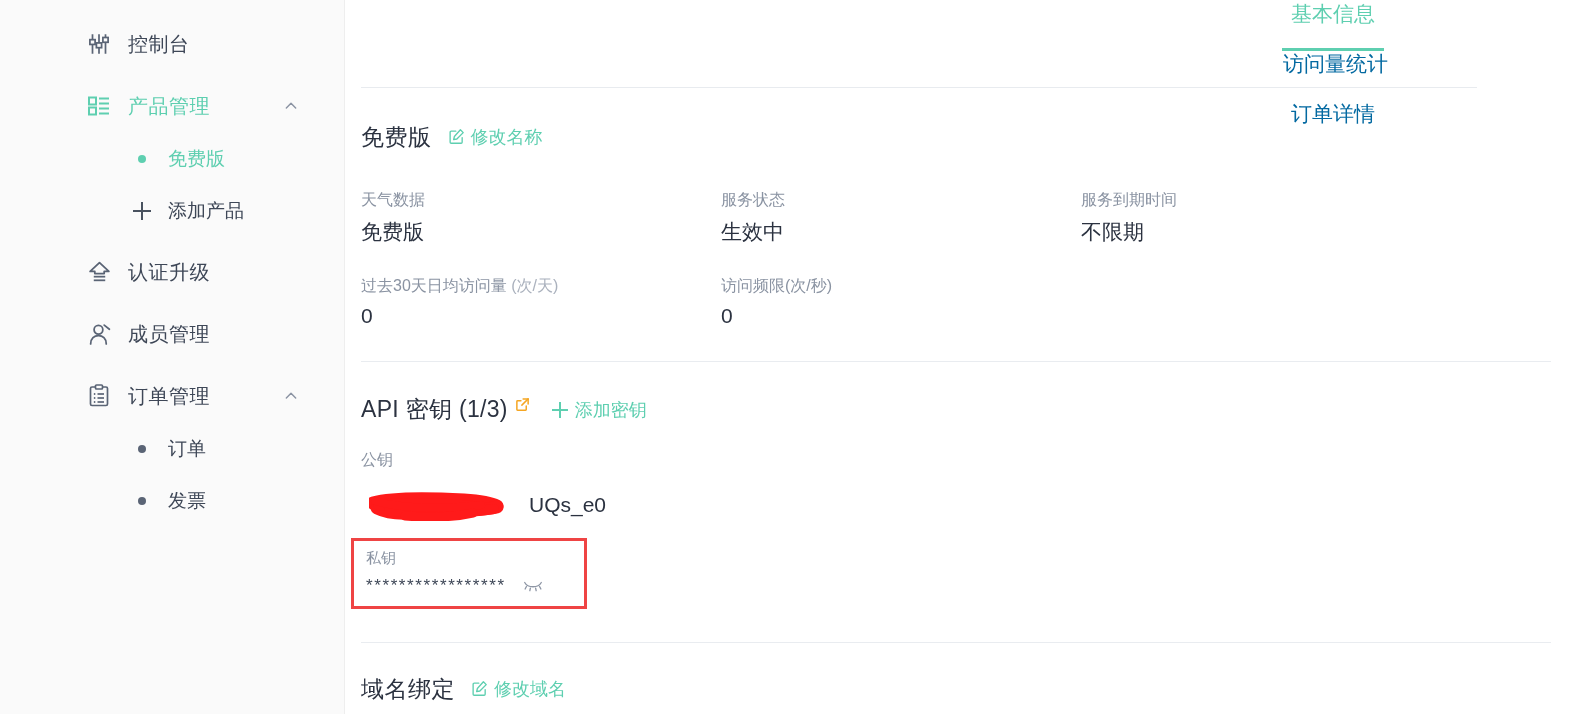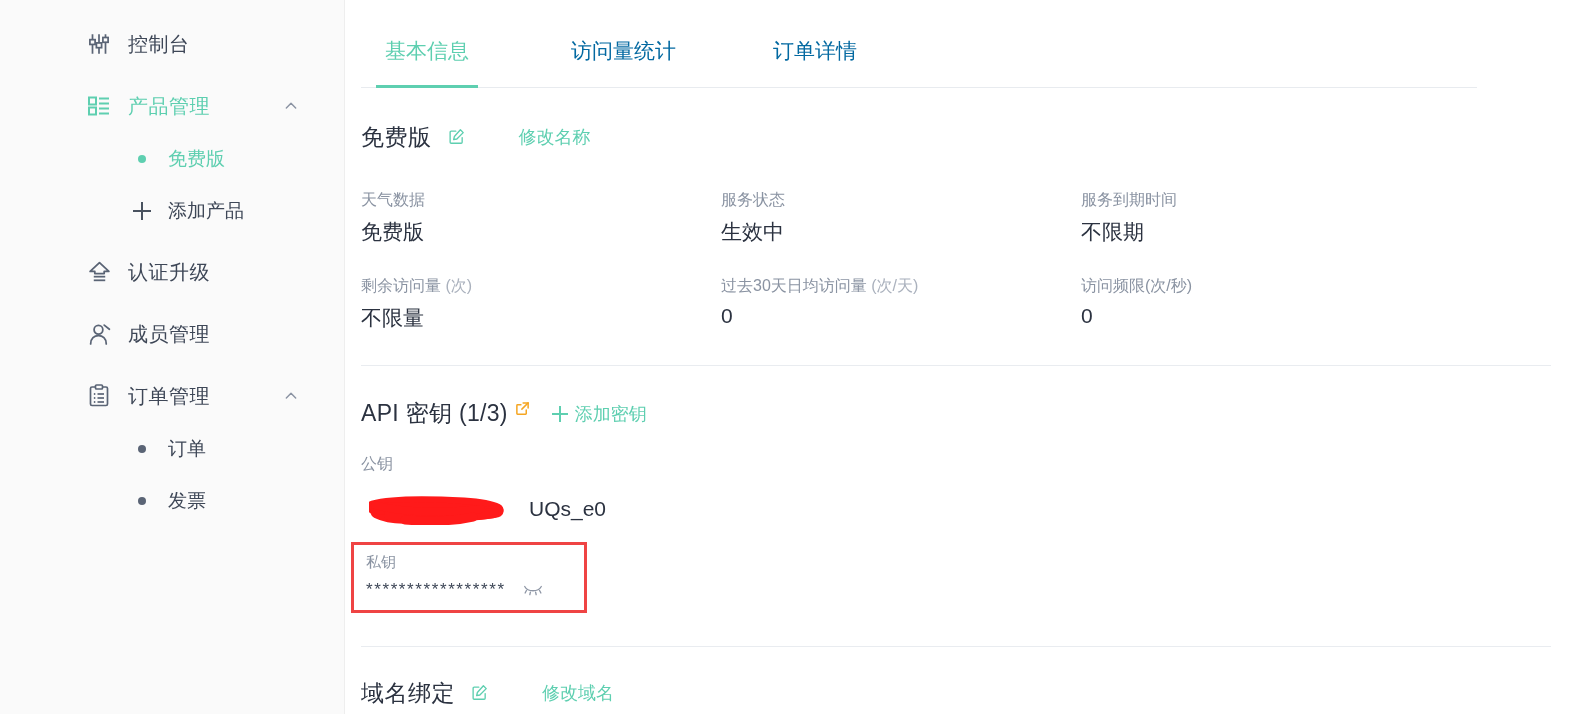--- a/index.html
+++ b/index.html
@@ -124,20 +124,21 @@
 
   .tabs {
     display: flex;
     align-items: flex-end;
     height: 88px;
     padding-left: 16px;
     border-bottom: 1px solid #e8ebef;
     margin: 0 30px 0 0;
     margin-left: 16px;
     width: calc(100% - 120px);
+    flex-direction: column;
   }
   .tab {
     font-size: 21px;
     color: #0369a1;
     padding: 0 0 22px 0;
     margin-right: 94px;
     width: 100px;
     text-align: center;
     position: relative;
     cursor: pointer;
@@ -166,21 +167,20 @@
     letter-spacing: 0.5px;
   }
   .link-action {
     display: inline-flex;
     align-items: center;
     margin-left: 16px;
     color: #5ecfb0;
     font-size: 18px;
     cursor: pointer;
     white-space: nowrap;
-    gap: 48px;
   }
   .link-action .li-icon {
     width: 17px; height: 17px;
     margin-right: 6px;
     display: inline-flex;
     align-items: center;
     justify-content: center;
   }
 
   .info-grid {
@@ -471,24 +471,20 @@
       <div>
         <div class="field-label"><span>服务状态</span><span class="unit"></span></div>
         <div class="field-value">生效中</div>
       </div>
 
       <div>
         <div class="field-label"><span>服务到期时间</span><span class="unit"></span></div>
         <div class="field-value">不限期</div>
       </div>
 
-      <div>
-        <div class="field-label"><span>剩余访问量</span><span class="unit"> (次)</span></div>
-        <div class="field-value">不限量</div>
-      </div>
 
       <div>
         <div class="field-label"><span>过去30天日均访问量</span><span class="unit"> (次/天)</span></div>
         <div class="field-value">0</div>
       </div>
 
       <div>
         <div class="field-label"><span>访问频限(次/秒)</span><span class="unit"></span></div>
         <div class="field-value">0</div>
       </div>

